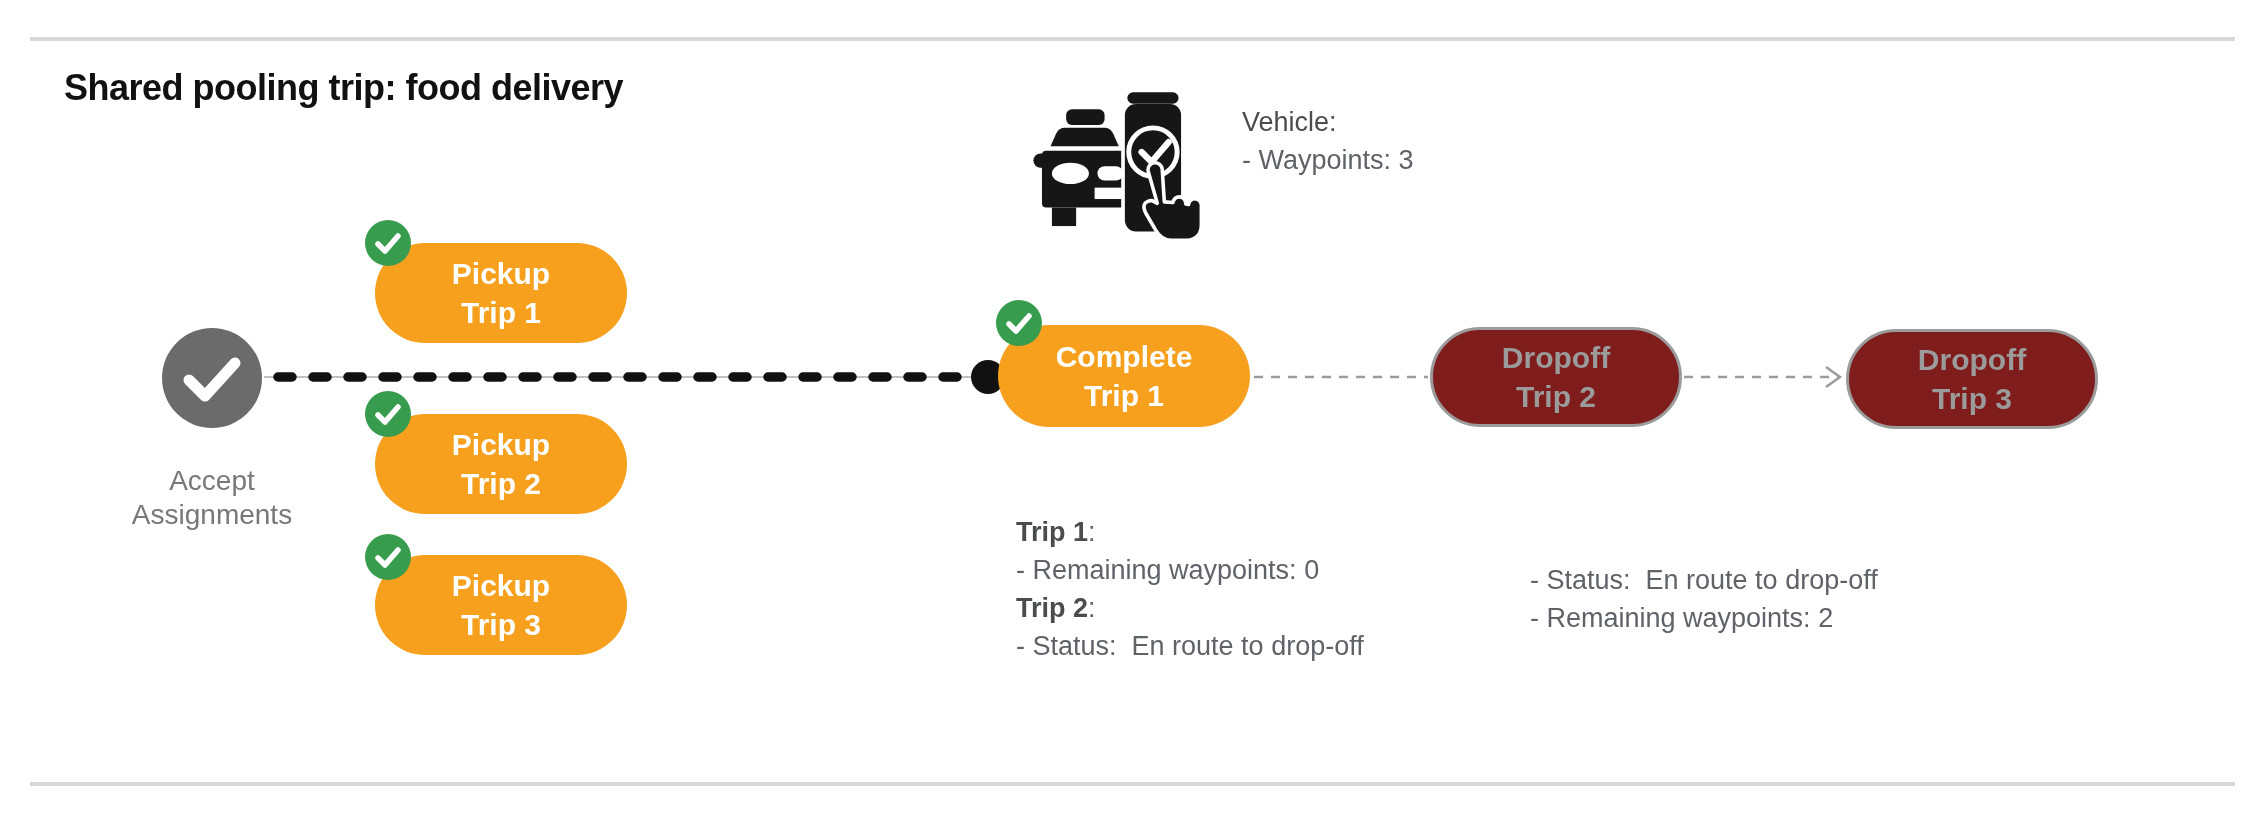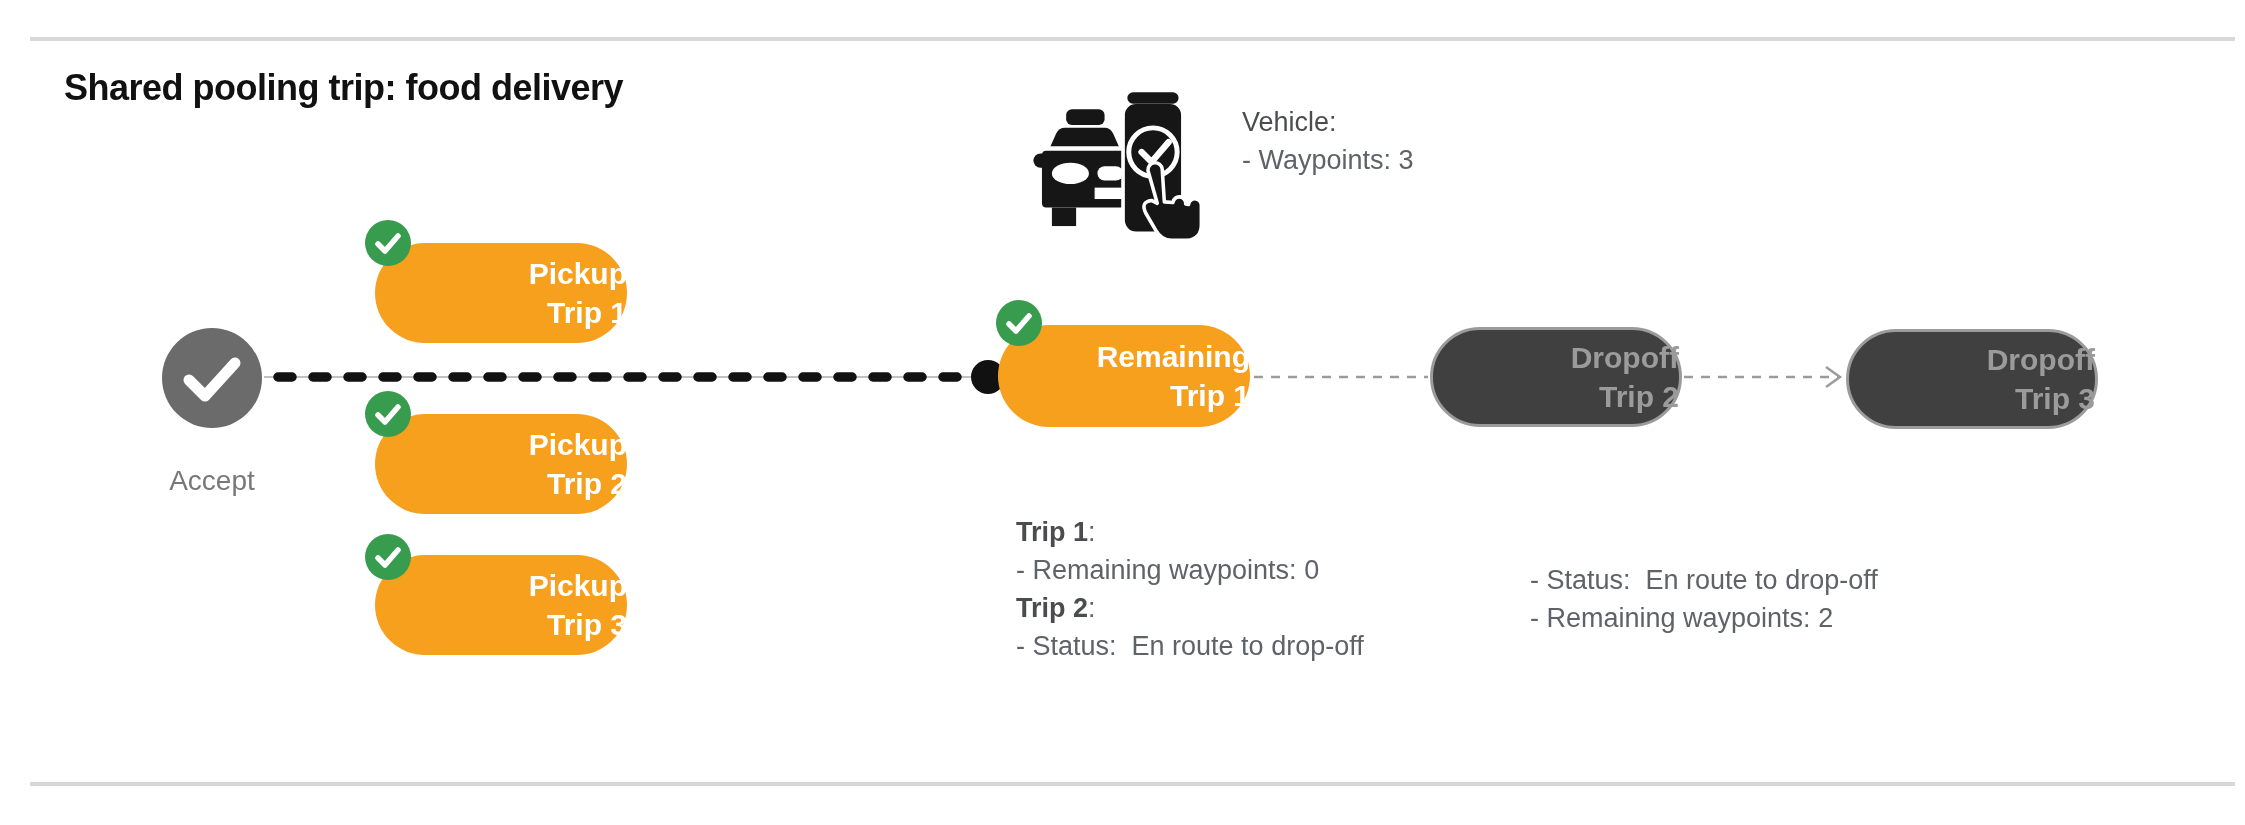--- a/index.html
+++ b/index.html
@@ -23,25 +23,25 @@
     position:absolute;left:162px;top:328px;width:100px;height:100px;border-radius:50%;
     background:#6B6B6B;display:flex;align-items:center;justify-content:center;
   }
   .start-label{
     position:absolute;left:87px;top:443px;width:250px;text-align:center;
     font-size:28px;line-height:34px;color:#787878;margin-top:21px;
   }
 
   .pill{
     position:absolute;width:252px;height:100px;border-radius:52px;
-    display:flex;flex-direction:column;align-items:flex-end;justify-content:center;
+    display:flex;flex-direction:column;align-items:center;justify-content:center;
     font-size:30px;line-height:39px;font-weight:bold;text-align:center;
   }
   .pill.orange{background:#F6A01E;color:#fff;}
-  .pill.ghost{background:#404040;border:3px solid #9B9B9B;color:#9B9B9B;width:246px;height:94px;}
+  .pill.ghost{background:#7f1d1d;border:3px solid #9B9B9B;color:#9B9B9B;width:246px;height:94px;}
 
   .badge{
     position:absolute;width:46px;height:46px;border-radius:50%;background:#389C4F;
     display:flex;align-items:center;justify-content:center;
   }
 
   .status-block{position:absolute;font-size:27px;line-height:38px;color:#5F6368;}
   .status-block .hd{font-weight:bold;color:#4A4C4E;}
   .status-block div{white-space:pre;}
   .connector-layer{position:absolute;left:0;top:0;}
@@ -90,36 +90,37 @@
     <polyline points="1826,367 1840,377 1826,387" fill="none" stroke="#9B9B9B" stroke-width="2.5"></polyline>
   </svg>
 
   <div class="start-circle">
     <svg width="100" height="100" viewBox="0 0 100 100">
       <polyline points="27,52 43,68 73,35" fill="none" stroke="#fff" stroke-width="11" stroke-linecap="round" stroke-linejoin="round"></polyline>
     </svg>
   </div>
   <div class="start-label">
     <div>Accept</div>
+    <div>Assignments</div>
   </div>
 
   <div class="pill orange" style="left:375px;top:243px;">
     <div>Pickup</div>
     <div>Trip 1</div>
   </div>
   <div class="pill orange" style="left:375px;top:414px;">
     <div>Pickup</div>
     <div>Trip 2</div>
   </div>
   <div class="pill orange" style="left:375px;top:555px;">
     <div>Pickup</div>
     <div>Trip 3</div>
   </div>
   <div class="pill orange" style="left:998px;top:325px;height:102px;">
-    <div>Remaining</div>
+    <div>Complete</div>
     <div>Trip 1</div>
   </div>
 
   <div class="pill ghost" style="left:1430px;top:327px;">
     <div>Dropoff</div>
     <div>Trip 2</div>
   </div>
   <div class="pill ghost" style="left:1846px;top:329px;">
     <div>Dropoff</div>
     <div>Trip 3</div>

